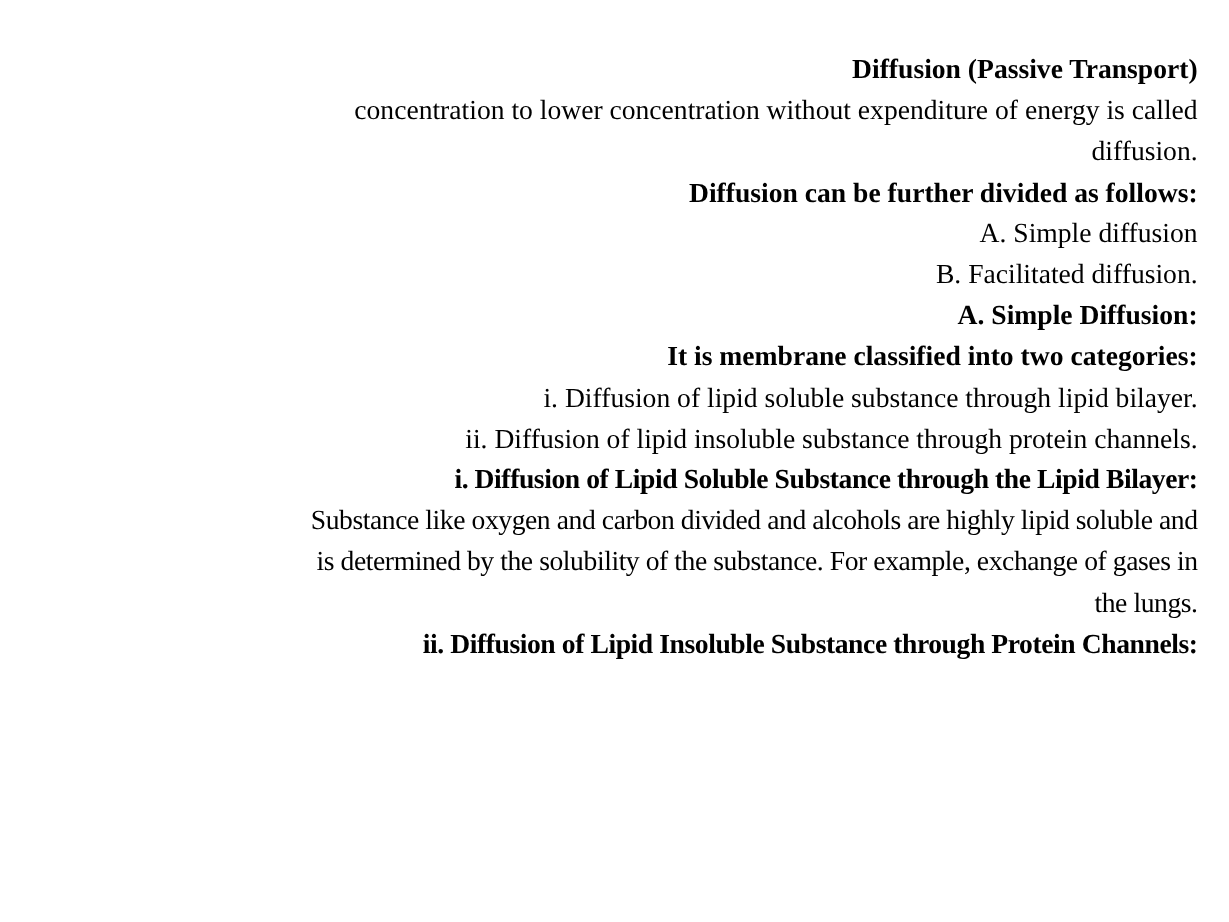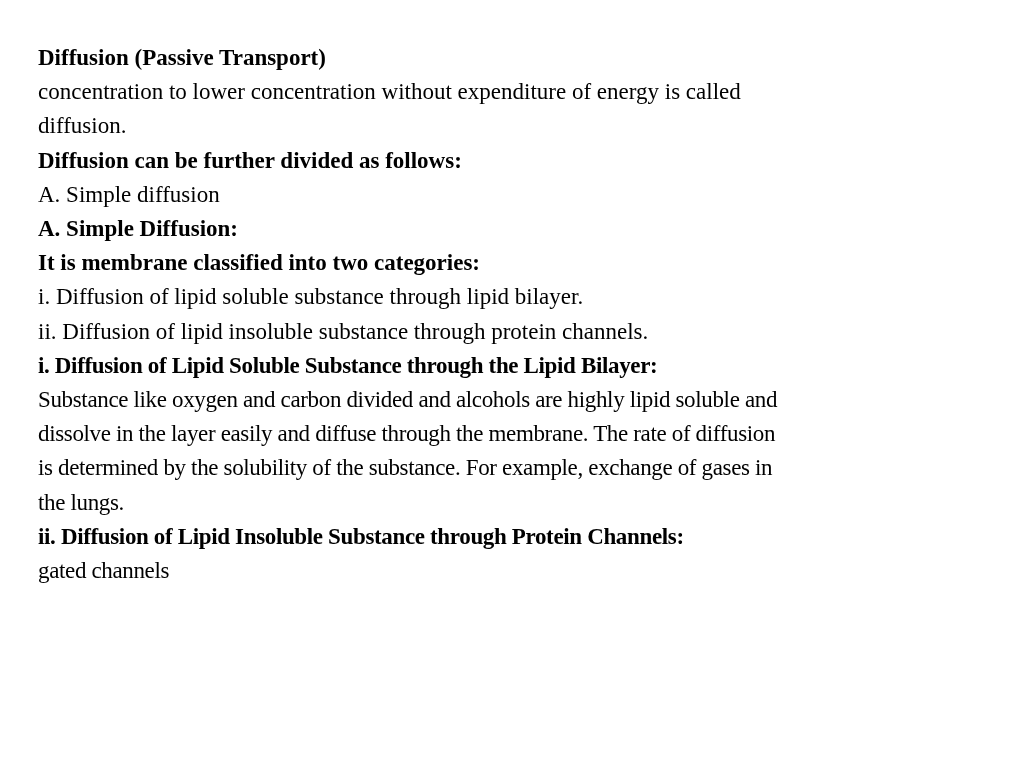--- a/index.html
+++ b/index.html
@@ -3,38 +3,38 @@
   <meta charset="utf-8">
   <style>
     html, body { margin: 0; padding: 0; background: #ffffff; }
     body { width: 1024px; height: 768px; overflow: hidden; position: relative; }
     .page {
       position: absolute; left: 38px; top: 41px; width: 960px;
       font-family: "Liberation Serif", serif;
       color: #000000;
       font-size: 23px;
       line-height: 34.2px;
+      text-align: right;
     }
     .line { white-space: nowrap; }
     .b { font-weight: bold; }
     .narrow { letter-spacing: -0.35px; }
   </style>
 </head>
 <body>
 
 <div class="page">
   <div class="line b">Diffusion (Passive Transport)</div>
   <div class="line">concentration to lower concentration without expenditure of energy is called</div>
   <div class="line">diffusion.</div>
   <div class="line b">Diffusion can be further divided as follows:</div>
   <div class="line">A. Simple diffusion</div>
+  <div class="line">B. Facilitated diffusion.</div>
   <div class="line b">A. Simple Diffusion:</div>
   <div class="line b">It is membrane classified into two categories:</div>
   <div class="line">i. Diffusion of lipid soluble substance through lipid bilayer.</div>
   <div class="line">ii. Diffusion of lipid insoluble substance through protein channels.</div>
   <div class="line b narrow">i. Diffusion of Lipid Soluble Substance through the Lipid Bilayer:</div>
   <div class="line narrow">Substance like oxygen and carbon divided and alcohols are highly lipid soluble and</div>
-  <div class="line narrow">dissolve in the layer easily and diffuse through the membrane. The rate of diffusion</div>
   <div class="line narrow">is determined by the solubility of the substance. For example, exchange of gases in</div>
   <div class="line narrow">the lungs.</div>
   <div class="line b narrow">ii. Diffusion of Lipid Insoluble Substance through Protein Channels:</div>
-  <div class="line narrow">gated channels</div>
 </div>
 
 </body></html>

